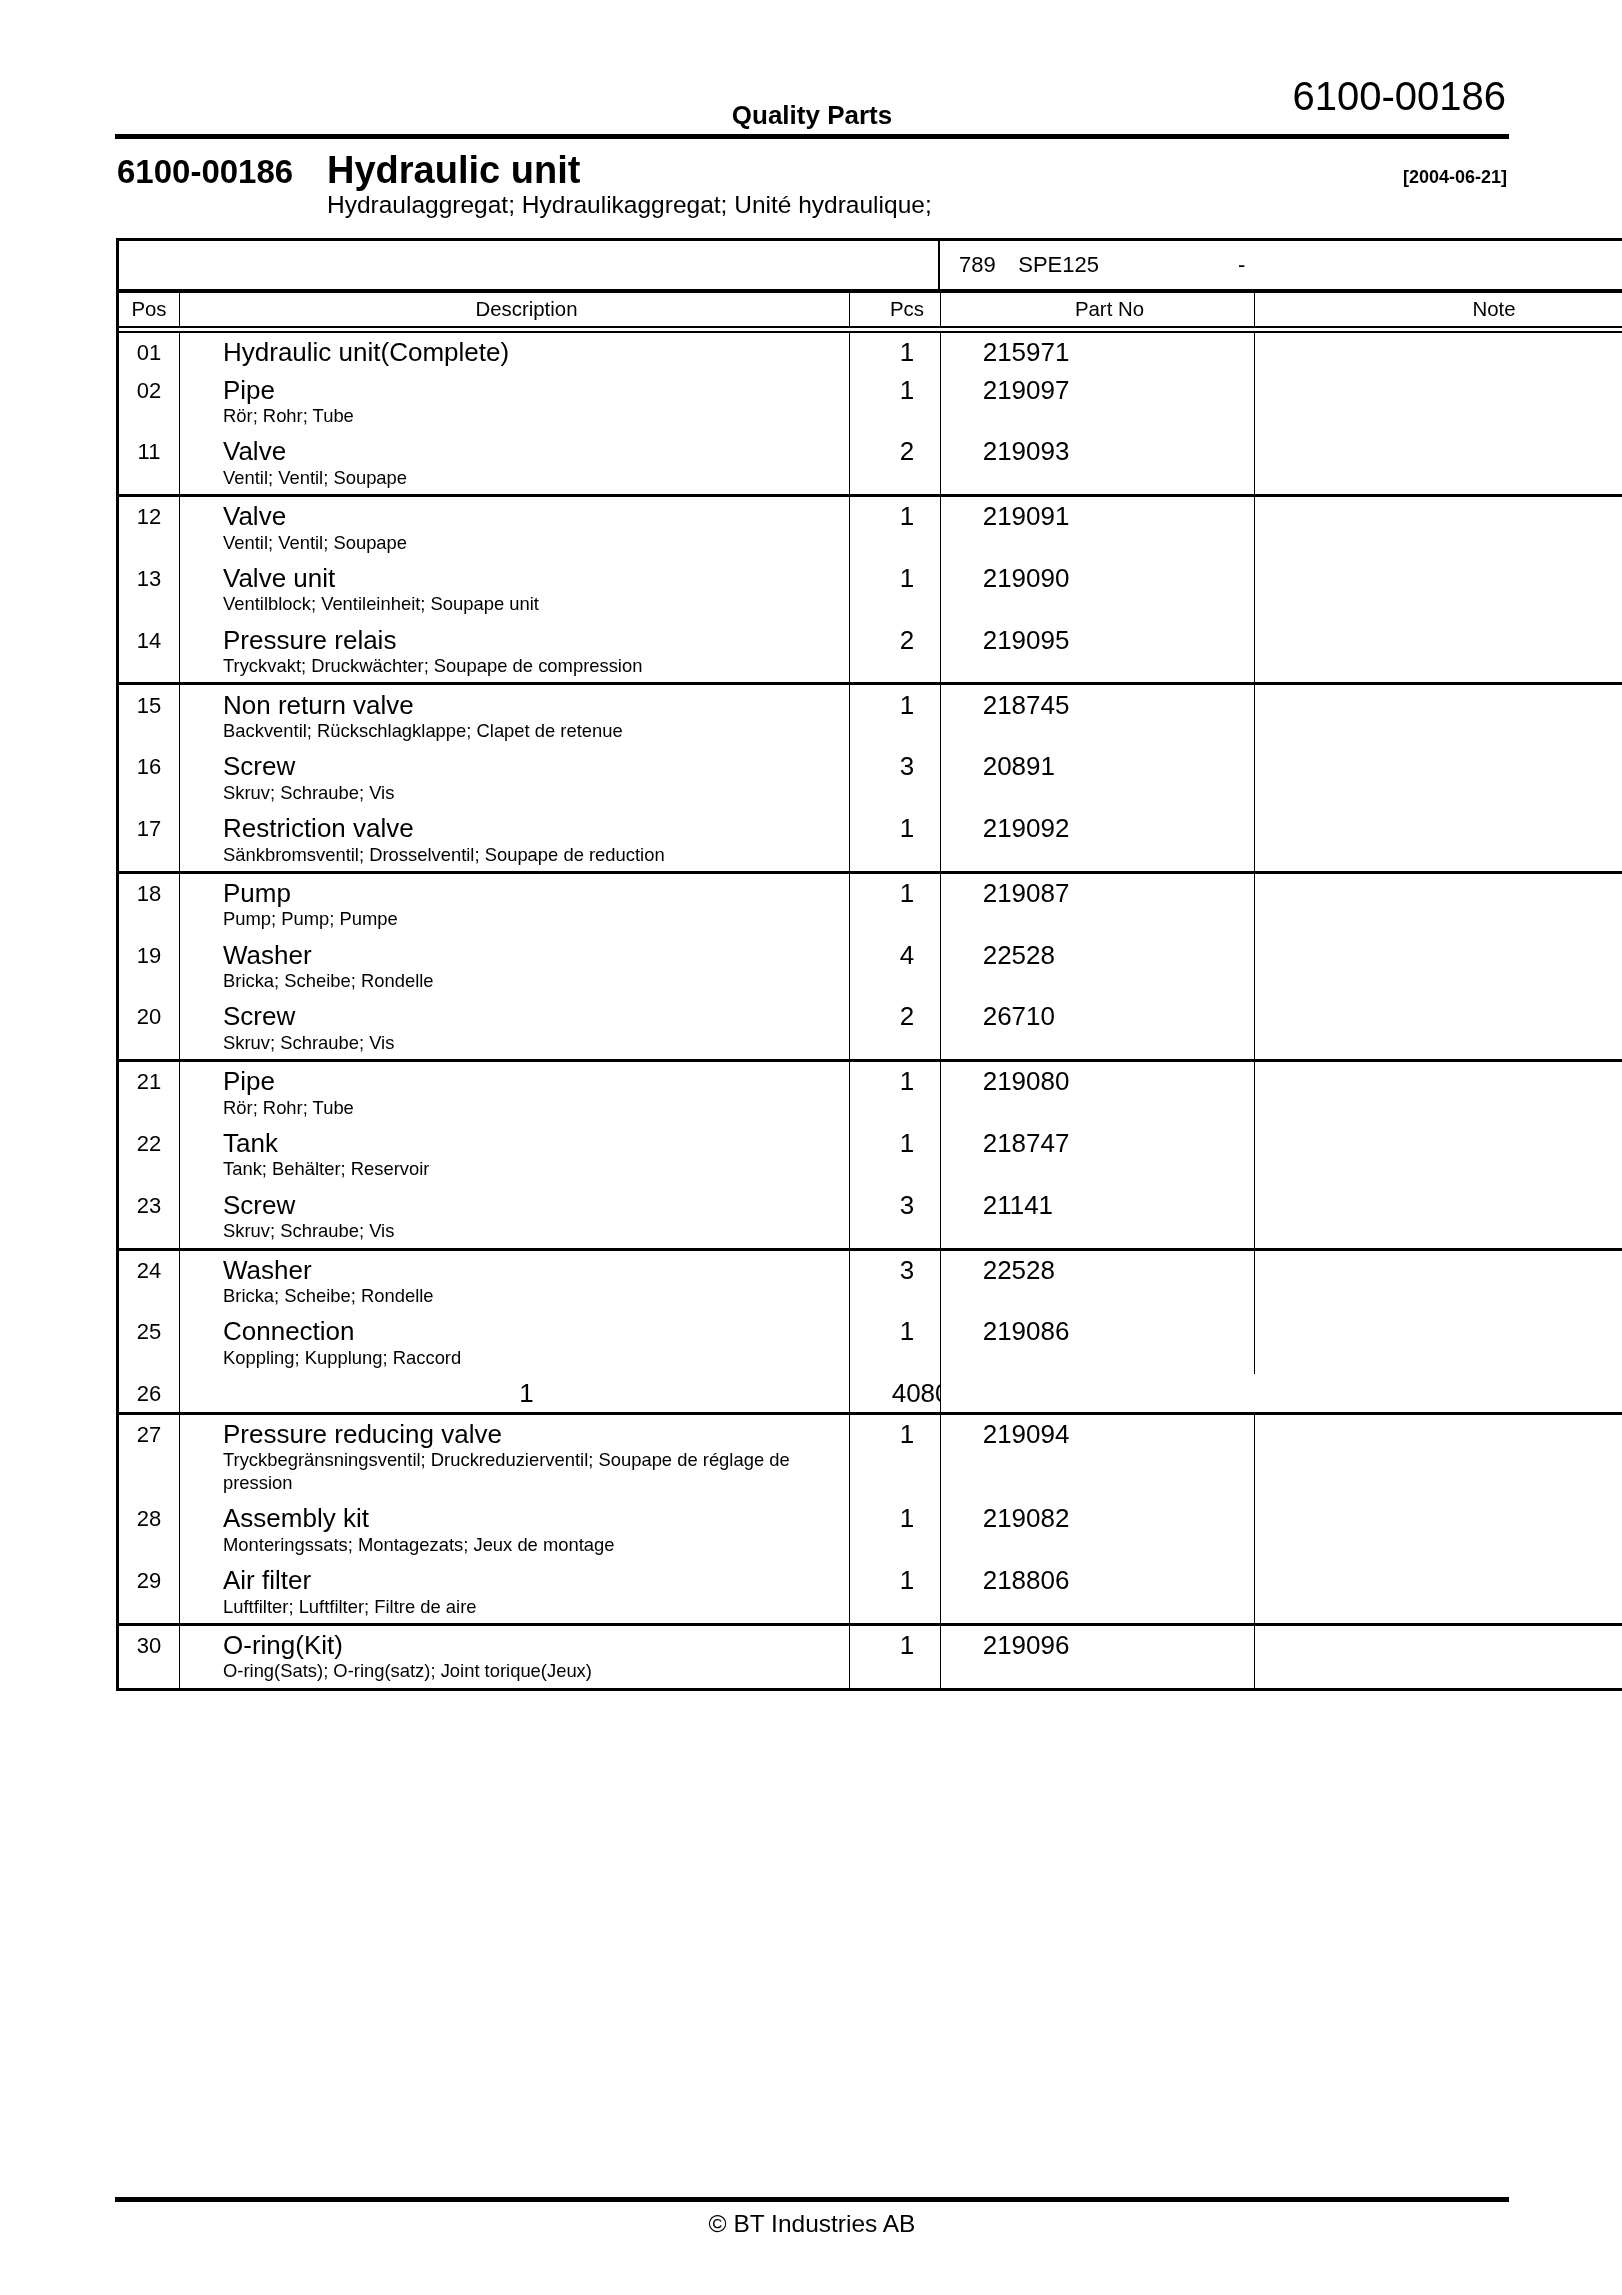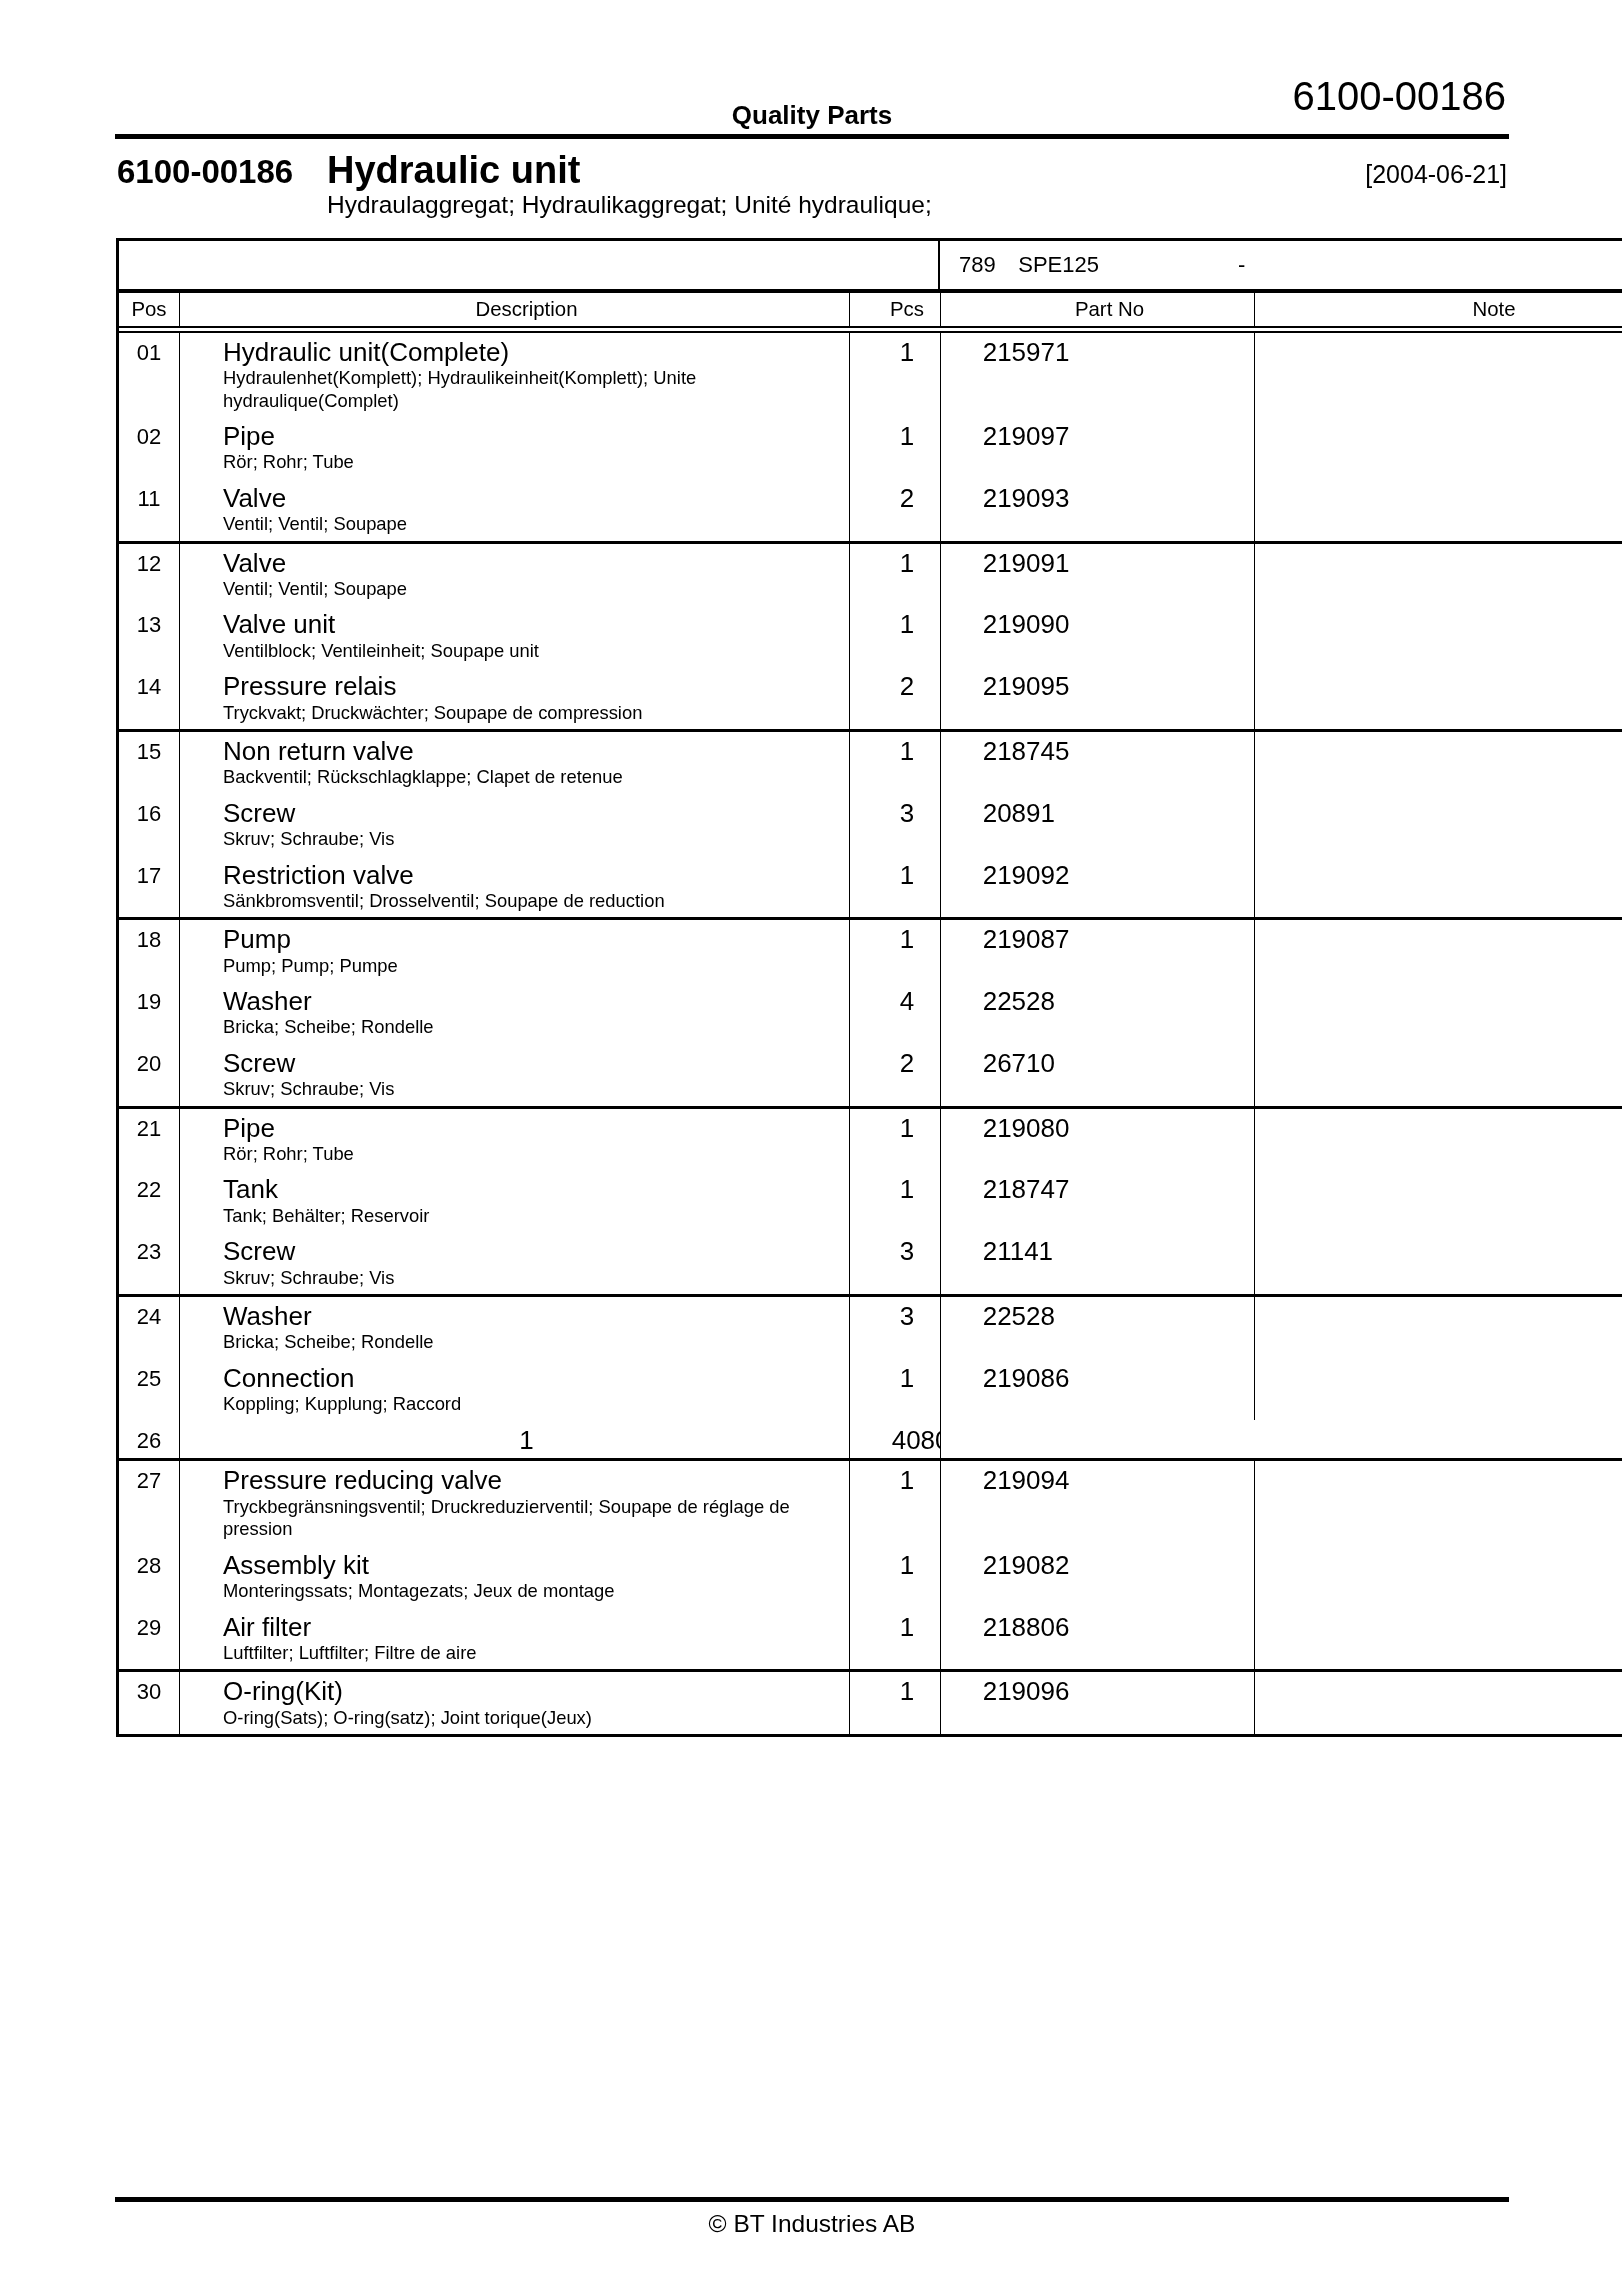--- a/index.html
+++ b/index.html
@@ -46,21 +46,21 @@
   .title-row {
     position: absolute;
     top: 149px;
     left: 117px;
     width: 1390px;
     display: flex;
     align-items: baseline;
   }
   .t-code { font-size: 33px; font-weight: 700; width: 210px; flex: 0 0 auto; }
   .t-name { font-size: 38px; font-weight: 700; flex: 1 1 auto; }
-  .t-date { font-size: 25px; font-weight: 400; flex: 0 0 auto; }
+  .t-date { font-size: 18px; font-weight: 700; flex: 0 0 auto; }
   .subtitle {
     position: absolute;
     top: 192px;
     left: 327px;
     font-size: 24.5px;
     line-height: 1.1;
   }
 
   
   .parts-table {
@@ -187,21 +187,20 @@
     </div>
 
     <div class="double-rule"></div>
 
     <div id="table-body">
         <div class="group">
   <div class="row grid-cols">
     <div class="c pos">01</div>
     <div class="c desc">
       <div class="main">Hydraulic unit(Complete)</div>
-      <div class="sub">Hydraulenhet(Komplett); Hydraulikeinheit(Komplett); Unite hydraulique(Complet)</div>
     </div>
     <div class="c pcs">1</div>
     <div class="c partno">215971</div>
     <div class="c note"></div>
   </div>
 
   <div class="row grid-cols">
     <div class="c pos">02</div>
     <div class="c desc">
       <div class="main">Pipe</div>

